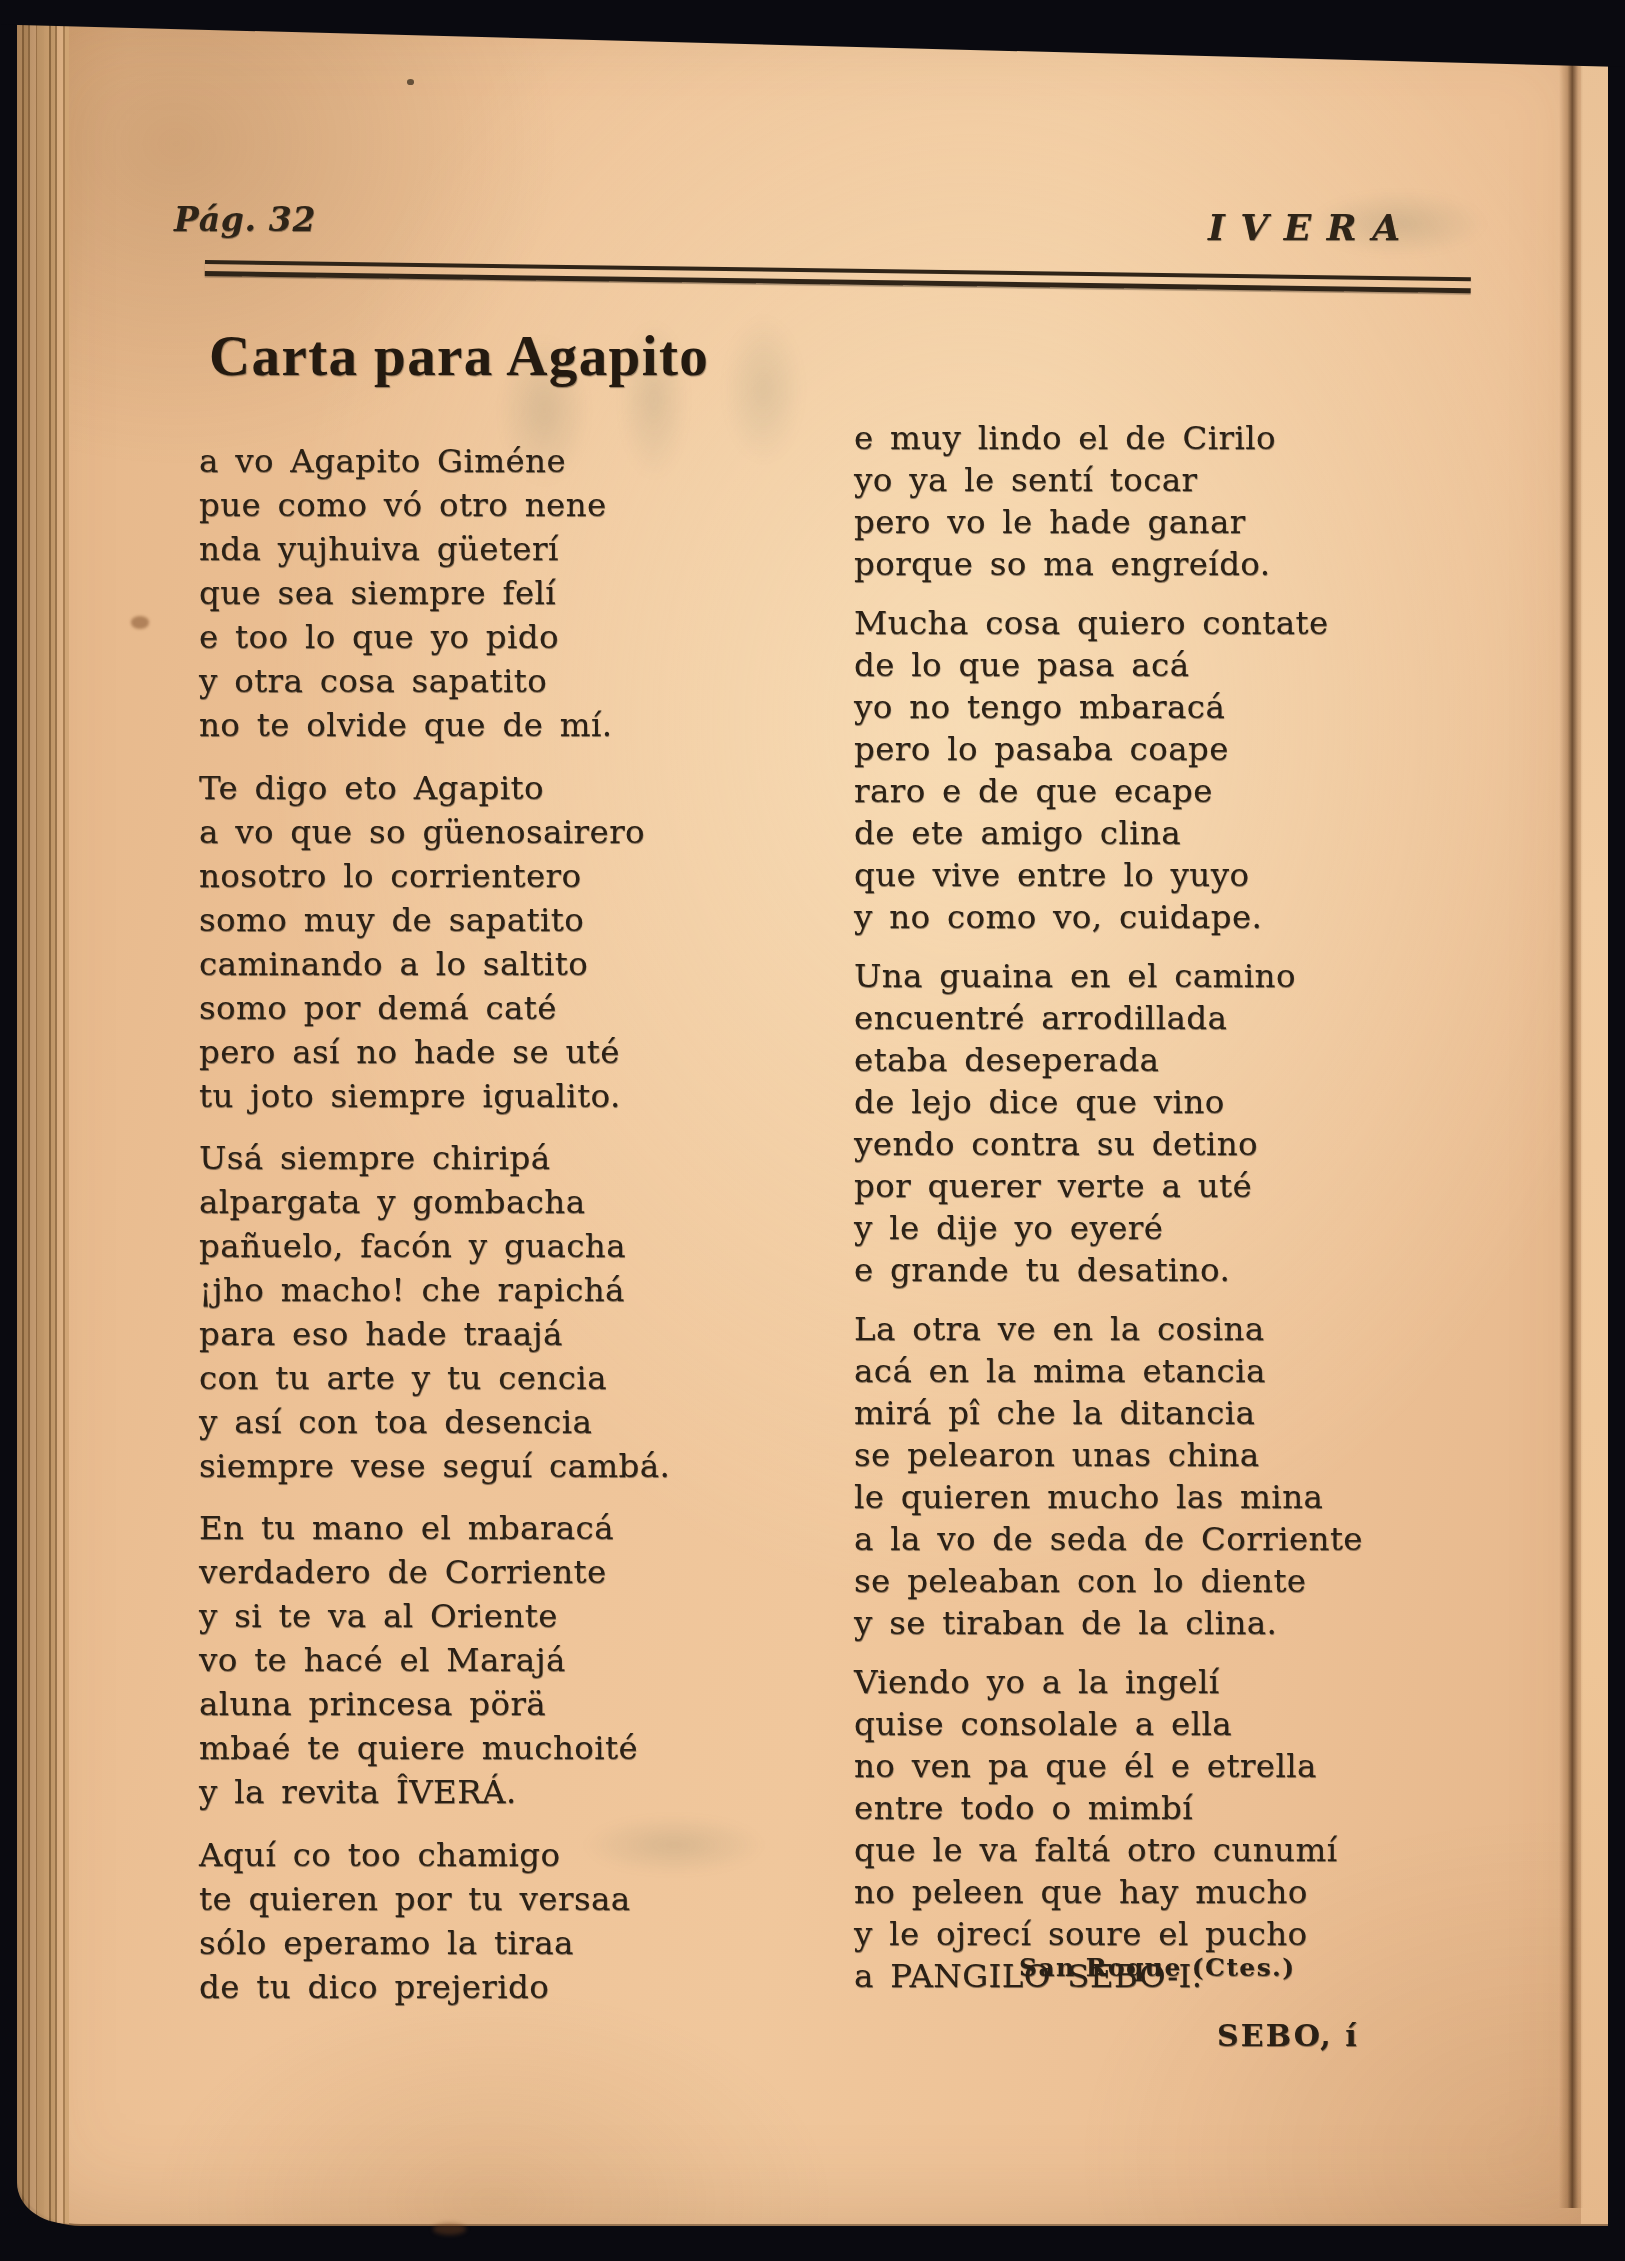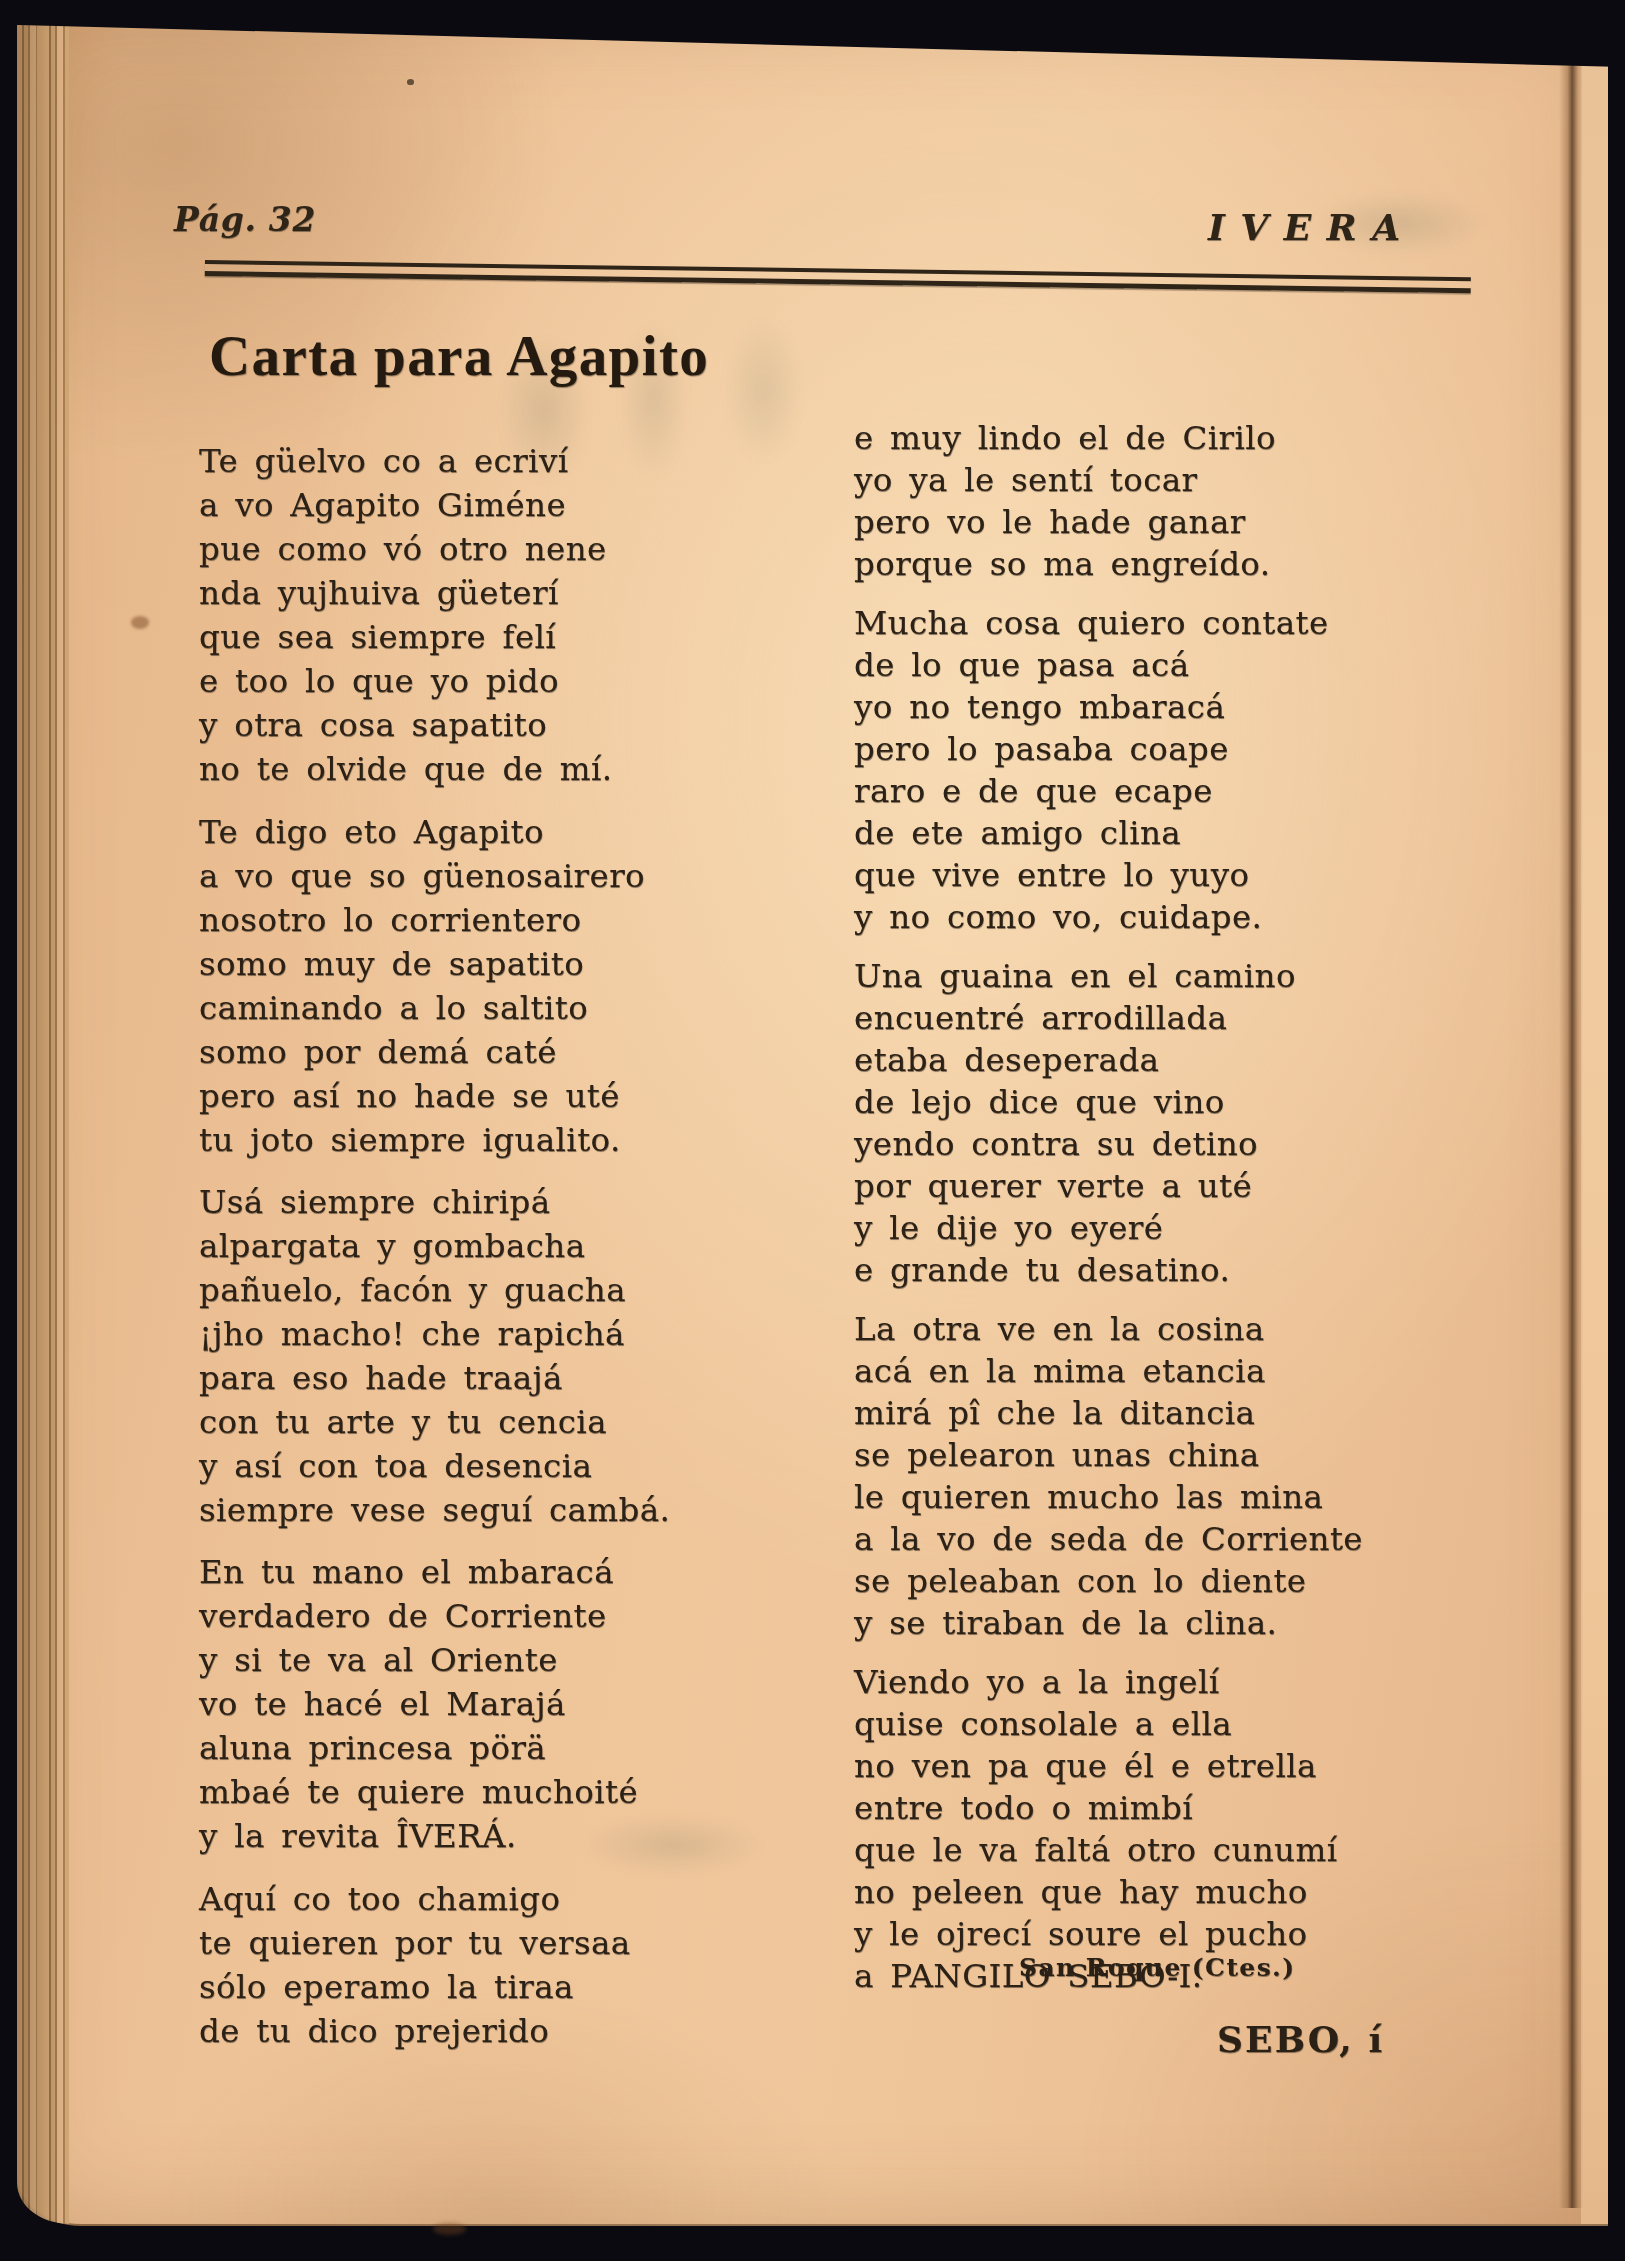--- a/index.html
+++ b/index.html
@@ -111,21 +111,21 @@
     text-shadow: 0.4px 0.5px 0.7px rgba(43,33,22,0.55);
   }
   .col-left  { left: 182px;  top: 428px; width: 608px;  line-height: 44px; }
   .col-right { left: 837px; top: 406px; width: 714px; line-height: 42px; }
   .col-left  .stanza { margin-bottom: 18.4px; }
   .col-right .stanza { margin-bottom: 17px; }
   .line { white-space: nowrap; }
 
   .sig-author {
     position: absolute; left: 1200px; top: 2007px;
-    font-size: 36px; font-weight: bold; letter-spacing: 2.1px;
+    font-size: 30px; font-weight: bold; letter-spacing: 2.1px;
     color: #2a2015; text-shadow: 0.6px 0.7px 0.7px rgba(42,32,21,0.5);
   }
   .sig-place {
     position: absolute; left: 1002px; top: 1942px;
     font-size: 25px; font-weight: bold; letter-spacing: 1.4px;
     color: #2a2015; text-shadow: 0.6px 0.7px 0.7px rgba(42,32,21,0.5);
   }
 
   
   .ghost, .speck { position: absolute; pointer-events: none; }
@@ -170,21 +170,20 @@
     <div class="speck speck-3"></div>
 
     <div class="pageno ink">Pág. 32</div>
     <div class="mag ink">IVERA</div>
     <div class="rule"></div>
 
     <h1 class="title" style="margin:4px; font-weight:bold;font-family:Liberation Serif, serif;">Carta para Agapito</h1>
 
     <div class="col col-left">
         <div class="stanza">
-          <div class="line">Te güelvo co a ecriví</div>
           <div class="line">a vo Agapito Giméne</div>
           <div class="line">pue como vó otro nene</div>
           <div class="line">nda yujhuiva güeterí</div>
           <div class="line">que sea siempre felí</div>
           <div class="line">e too lo que yo pido</div>
           <div class="line">y otra cosa sapatito</div>
           <div class="line">no te olvide que de mí.</div>
         </div>
         <div class="stanza">
           <div class="line">Te digo eto Agapito</div>

